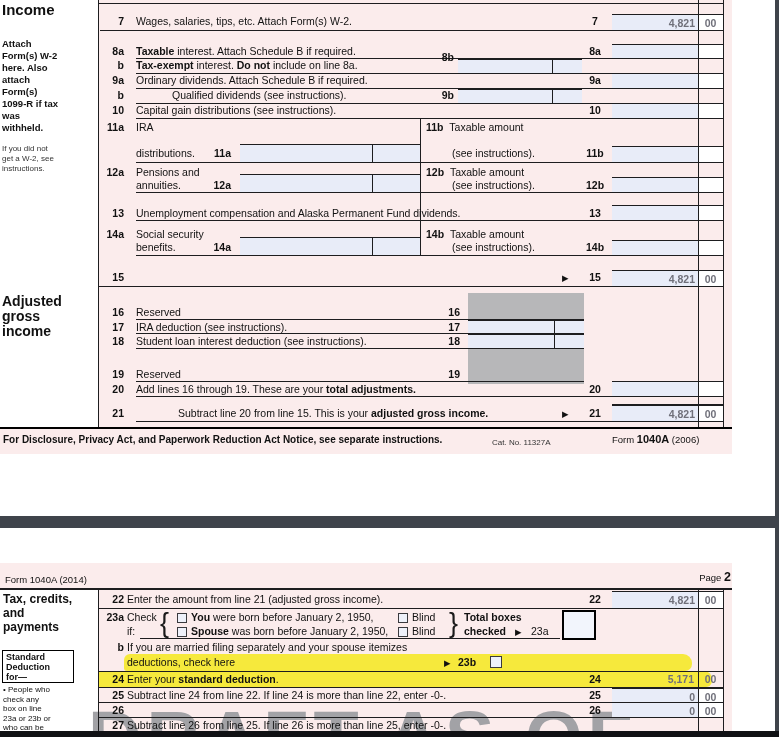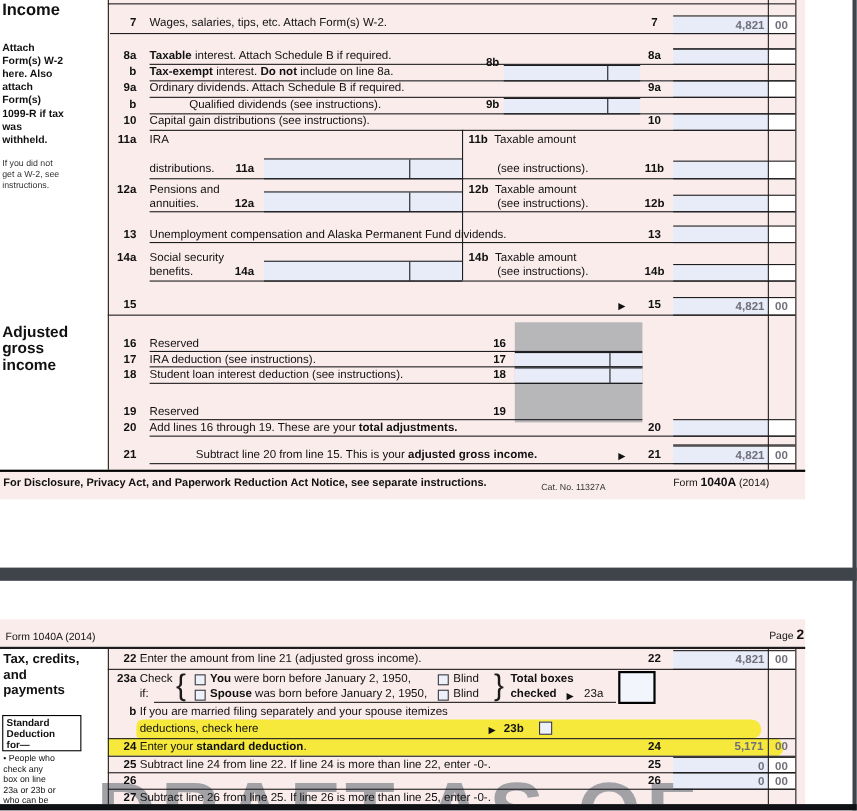--- a/index.html
+++ b/index.html
@@ -211,21 +211,21 @@
     <span class="t" style="left:136px;top:383px;"><span>Add lines 16 through 19. These are your </span><span class="b">total adjustments.</span></span>
     <span class="rn" style="top:383px;">20</span>
 
     <span class="ln" style="top:407px;">21</span>
     <span class="t" style="left:136px;top:407px;margin-left:42px;"><span>Subtract line 20 from line 15. This is your </span><span class="b">adjusted gross income.</span></span>
     <span class="arrow" style="left:562px;top:409px;">▶</span>
     <span class="rn" style="top:407px;">21</span>
 
     <span class="t b" style="left:3px;top:433px;font-size:10px;">For Disclosure, Privacy Act, and Paperwork Reduction Act Notice, see separate instructions.</span>
     <span class="t" style="left:492px;top:436px;font-size:8px;color:#333;">Cat. No. 11327A</span>
-    <span class="t" style="left:612px;top:433px;font-size:9.5px;"><span>Form </span><span class="b" style="font-size:11px;">1040A</span><span> (2014)</span></span>
+    <span class="t" style="left:612px;top:433px;font-size:9.5px;"><span>Form </span><span class="b" style="font-size:11px;">1040A</span><span> (2006)</span></span>
   </div>
 
   <div class="gutterbar" style="left:0;top:516px;width:779px;height:12px;"></div>
 
   <div class="abs" style="left:0;top:528px;width:775px;height:203px;overflow:hidden;">
     <div class="pinkband" style="left:0;top:35px;width:732px;height:26px;"></div>
     <div class="pinkband" style="left:98px;top:61px;width:634px;height:142px;"></div>
 
     <div class="watermark" style="left:88px;top:167px;">DRAFT AS OF</div>
 

